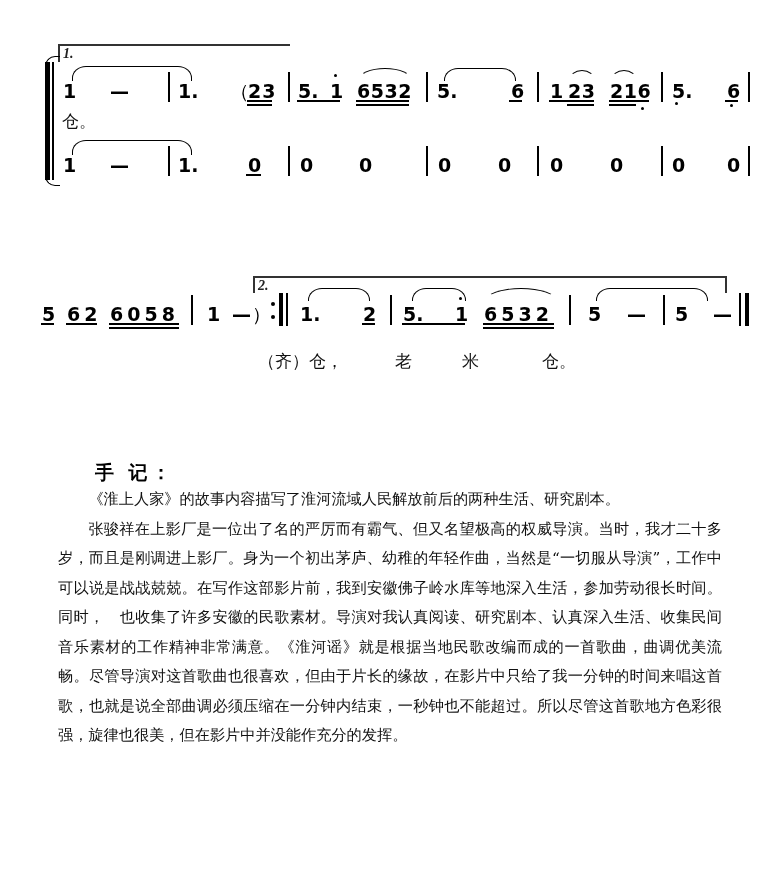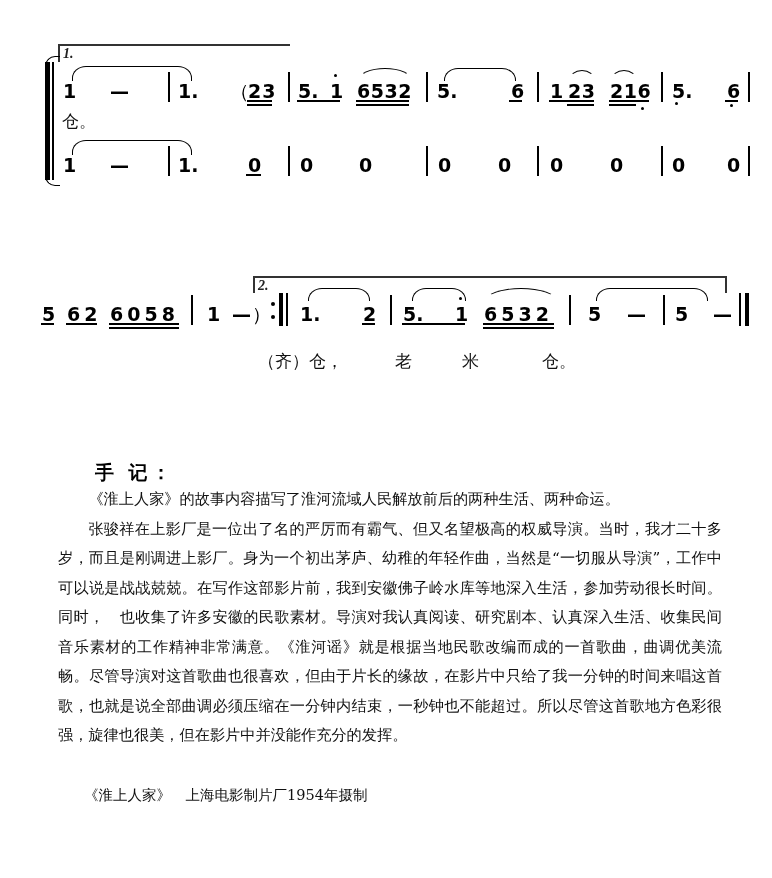--- a/index.html
+++ b/index.html
@@ -340,19 +340,18 @@
 
   <div class="lyric" style="left:258px;top:350px;">（齐）仓，</div>
   <div class="lyric" style="left:395px;top:350px;">老</div>
   <div class="lyric" style="left:462px;top:350px;">米</div>
   <div class="lyric" style="left:542px;top:350px;">仓。</div>
 </div>
 
 <div class="notes-heading" style="left:52px;top:460px;margin-left:43px;">手 记：</div>
 
 <div class="prose">
-  <p>《淮上人家》的故事内容描写了淮河流域人民解放前后的两种生活、两种命运。</p>
+  <p>《淮上人家》的故事内容描写了淮河流域人民解放前后的两种生活、研究剧本。</p>
   <p>张骏祥在上影厂是一位出了名的严厉而有霸气、但又名望极高的权威导演。当时，我才二十多岁，而且是刚调进上影厂。身为一个初出茅庐、幼稚的年轻作曲，当然是“一切服从导演”，工作中可以说是战战兢兢。在写作这部影片前，我到安徽佛子岭水库等地深入生活，参加劳动很长时间。　同时，　也收集了许多安徽的民歌素材。导演对我认真阅读、研究剧本、认真深入生活、收集民间音乐素材的工作精神非常满意。《淮河谣》就是根据当地民歌改编而成的一首歌曲，曲调优美流畅。尽管导演对这首歌曲也很喜欢，但由于片长的缘故，在影片中只给了我一分钟的时间来唱这首歌，也就是说全部曲调必须压缩在一分钟内结束，一秒钟也不能超过。所以尽管这首歌地方色彩很强，旋律也很美，但在影片中并没能作充分的发挥。</p>
 </div>
 
 <div class="credits">
-  <div>《淮上人家》　上海电影制片厂1954年摄制</div>
 </div>
 
 </body></html>

